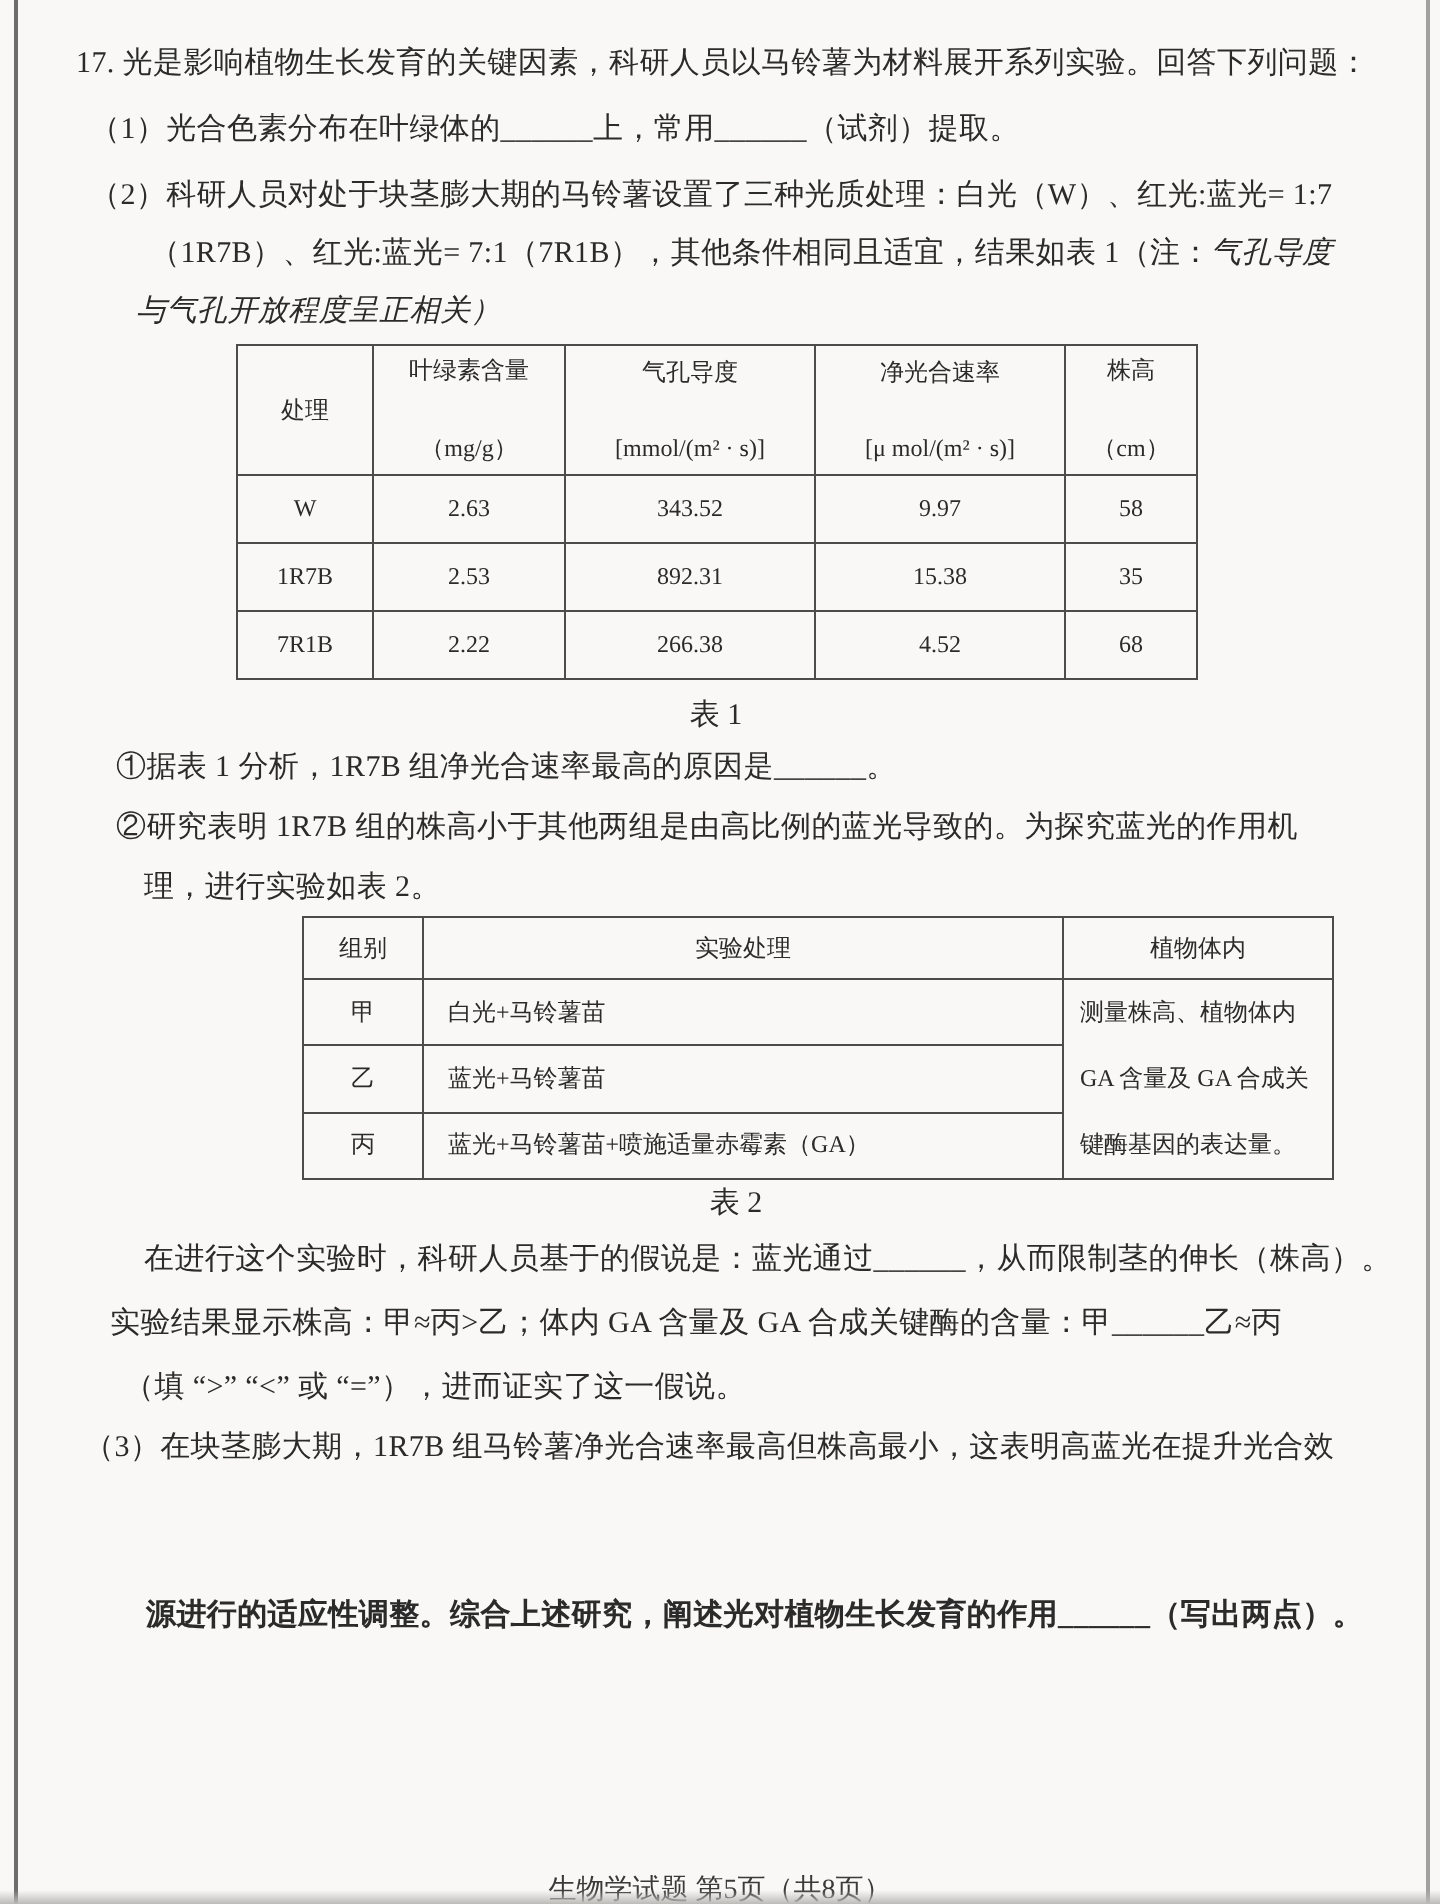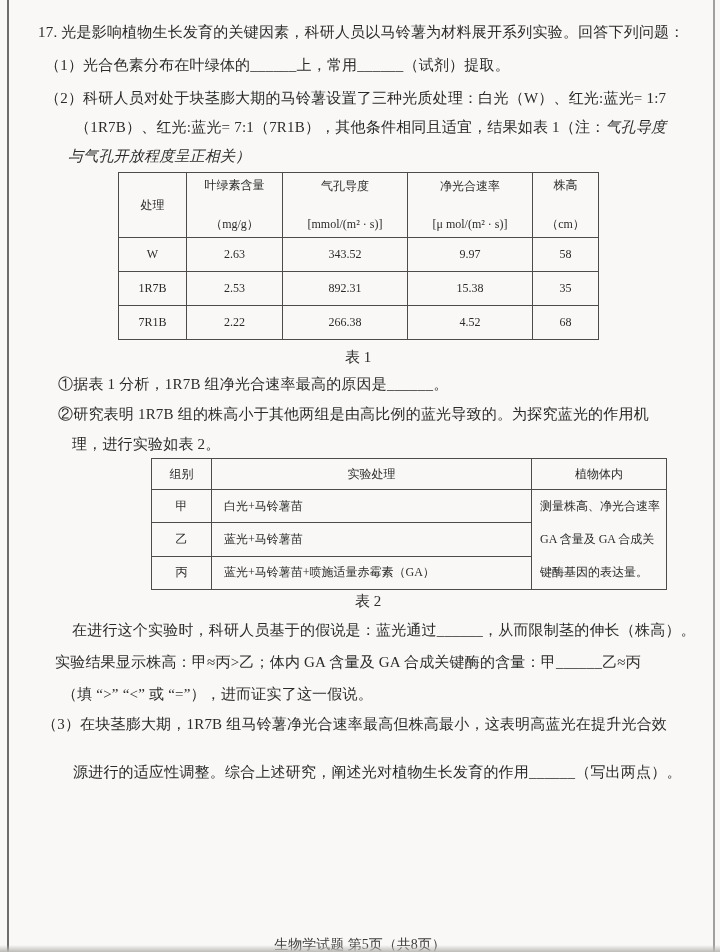--- a/index.html
+++ b/index.html
@@ -140,21 +140,21 @@
         <th>组别</th>
         <th>实验处理</th>
         <th>植物体内</th>
       </tr>
     </thead>
     <tbody>
       <tr>
         <td>甲</td>
         <td class="treat">白光+马铃薯苗</td>
         <td class="result" rowspan="3">
-          <div class="result-line">测量株高、净光合速率</div>
+          <div class="result-line">测量株高、植物体内</div>
           <div class="result-line">GA 含量及 GA 合成关</div>
           <div class="result-line">键酶基因的表达量。</div>
         </td>
       </tr>
       <tr>
         <td>乙</td>
         <td class="treat">蓝光+马铃薯苗</td>
       </tr>
       <tr>
         <td>丙</td>
@@ -162,18 +162,18 @@
       </tr>
     </tbody>
   </table>
   <div class="caption" style="top:592px;left:368px;">表 2</div>
 
   <div class="line" style="top:620px;left:72px;">在进行这个实验时，科研人员基于的假说是：蓝光通过______，从而限制茎的伸长（株高）。</div>
   <div class="line" style="top:652px;left:55px;">实验结果显示株高：甲≈丙&gt;乙；体内 GA 含量及 GA 合成关键酶的含量：甲______乙≈丙</div>
   <div class="line" style="top:684px;left:62px;">（填 “&gt;” “&lt;” 或 “=”），进而证实了这一假说。</div>
 
   <div class="line" style="top:714px;left:42px;">（3）在块茎膨大期，1R7B 组马铃薯净光合速率最高但株高最小，这表明高蓝光在提升光合效</div>
-  <div class="line" style="top:762px;left:73px;">源进行的适应性调整。综合上述研究，阐述光对植物生长发育的作用______（写出两点）。</div>
+  <div class="line" style="top:798px;left:73px;font-weight:bold;">源进行的适应性调整。综合上述研究，阐述光对植物生长发育的作用______（写出两点）。</div>
 
   <div class="footer">生物学试题 第5页（共8页）</div>
 
   <div class="bottom-shade"></div>
 </div>
 
 </body></html>

